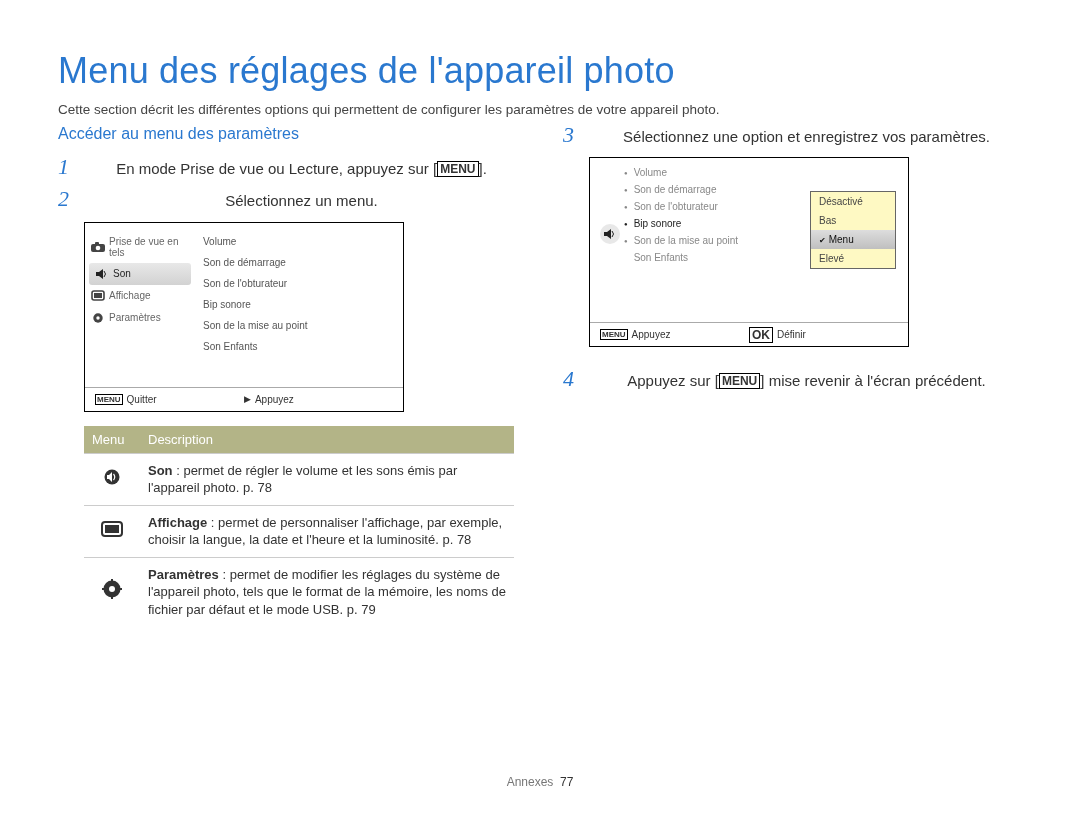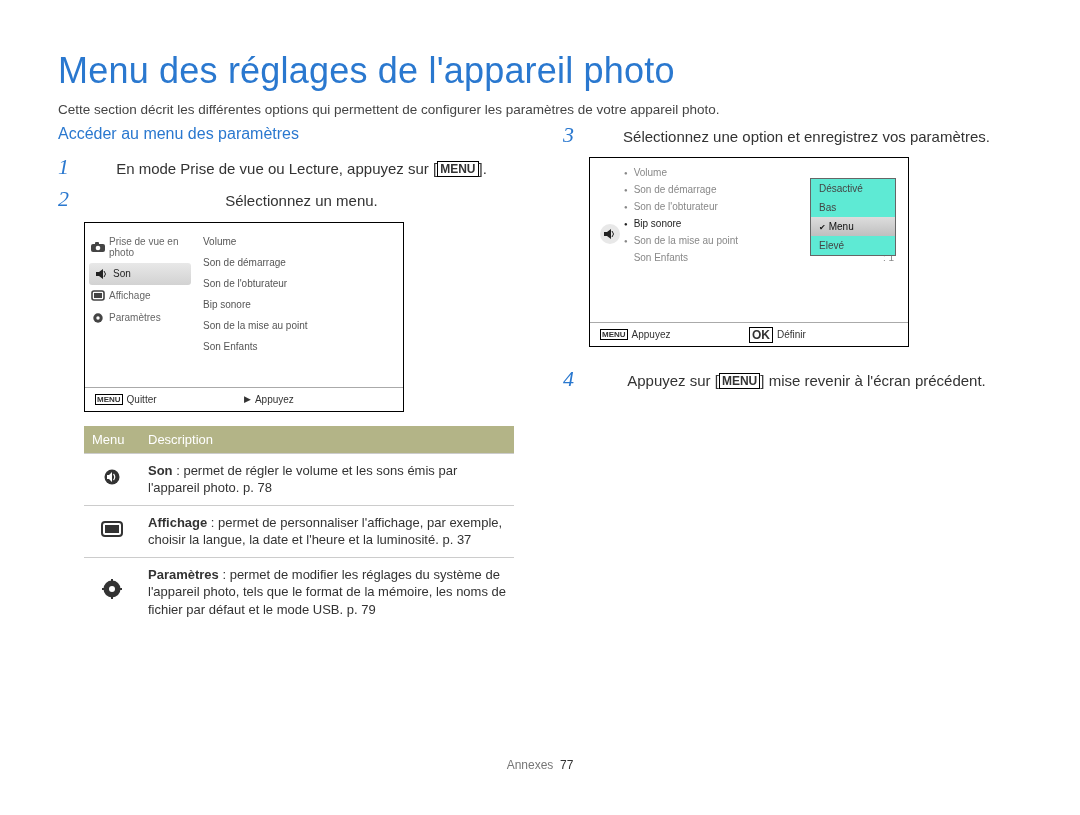--- a/index.html
+++ b/index.html
@@ -177,24 +177,24 @@
   .dotrow .dot { font-size:6px; }
   .spkwrap{
     position:absolute; left:10px; top:66px;
     width:20px; height:20px;
     border-radius:50%;
     background:#e8e8e8;
     display:flex; align-items:center; justify-content:center;
   }
   .popup {
     position:absolute;
-    right: 12px; top: 20px;
+    right: 12px; top: 33px;
     width: 86px;
     border:1px solid #666;
-    background:#5eead4;
+    background:#fef9c3;
     font-size:10px;
   }
   .popup div { padding:4px 8px; color:#444; }
   .popup div.sel {
     background: linear-gradient(#ddd,#bfbfbf);
     color:#111;
   }
   .popup .chk::before{
     content:"✔"; font-size:8px; margin-right:3px;
   }
@@ -203,21 +203,21 @@
     border-top:1px solid #aaa;
     display:flex; align-items:center;
     padding:0 10px;
     font-size:10px;
   }
   .shot2-foot .half { flex:1; display:flex; align-items:center; gap:4px;}
   .okbox { font-weight:700; font-size:12px; border:1px solid #000; padding:0 2px;}
 
   .footer {
     position:absolute;
-    bottom: 43px;
+    bottom: 26px;
     left:0; width:100%;
     text-align:center;
     font-size:12px;
     color:#777;
   }
   .footer .pn { color:#333; }
 </style>
 </head>
 <body>
 
@@ -247,21 +247,21 @@
         <div class="shot1-body">
           <div class="sidebar">
             <div class="item">
               <span class="ic">
                 <svg width="14" height="10" viewBox="0 0 14 10">
                     <rect x="0" y="2" width="14" height="8" rx="2" fill="#444"></rect>
                     <rect x="4" y="0" width="4" height="3" rx="1" fill="#444"></rect>
                     <circle cx="7" cy="6" r="2.3" fill="#fff"></circle>
                   </svg>
               </span>
-              <span>Prise de vue en photo</span>
+              <span>Prise de vue en tels</span>
             </div>
             <div class="item sel">
               <span class="ic">
                 <svg width="14" height="12" viewBox="0 0 14 12">
                     <polygon points="1,4 4,4 8,1 8,11 4,8 1,8" fill="#222"></polygon>
                     <path d="M9 3 Q12 6 9 9" stroke="#222" fill="none" stroke-width="1"></path>
                   </svg>
               </span>
               <span>Son</span>
             </div>
@@ -325,21 +325,21 @@
         </tr>
         <tr>
           <td class="iconcell">
             <span class="icb">
               <svg width="22" height="16" viewBox="0 0 22 16">
                     <rect x="1" y="1" width="20" height="14" rx="3" fill="none" stroke="#333" stroke-width="2"></rect>
                     <rect x="4" y="4" width="14" height="8" fill="#333"></rect>
                   </svg>
             </span>
           </td>
-          <td><b>Affichage</b><span> : permet de personnaliser l'affichage, par exemple, choisir la langue, la date et l'heure et la luminosité. p. 37</span></td>
+          <td><b>Affichage</b><span> : permet de personnaliser l'affichage, par exemple, choisir la langue, la date et l'heure et la luminosité. p. 78</span></td>
         </tr>
         <tr>
           <td class="iconcell">
             <span class="icb">
               <svg width="20" height="20" viewBox="0 0 20 20">
                     <circle cx="10" cy="10" r="8.5" fill="#333"></circle>
                     <circle cx="10" cy="10" r="3" fill="#fff"></circle>
                     <g fill="#333">
                       <rect x="9" y="0" width="2" height="3"></rect>
                       <rect x="9" y="17" width="2" height="3"></rect>

